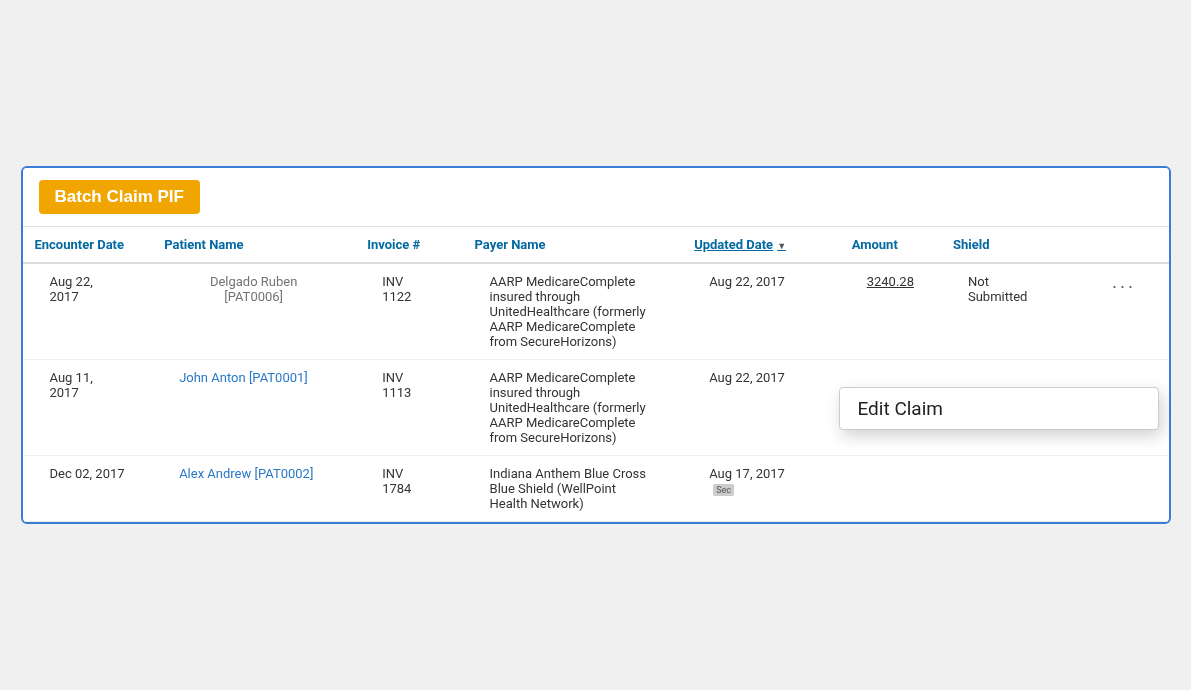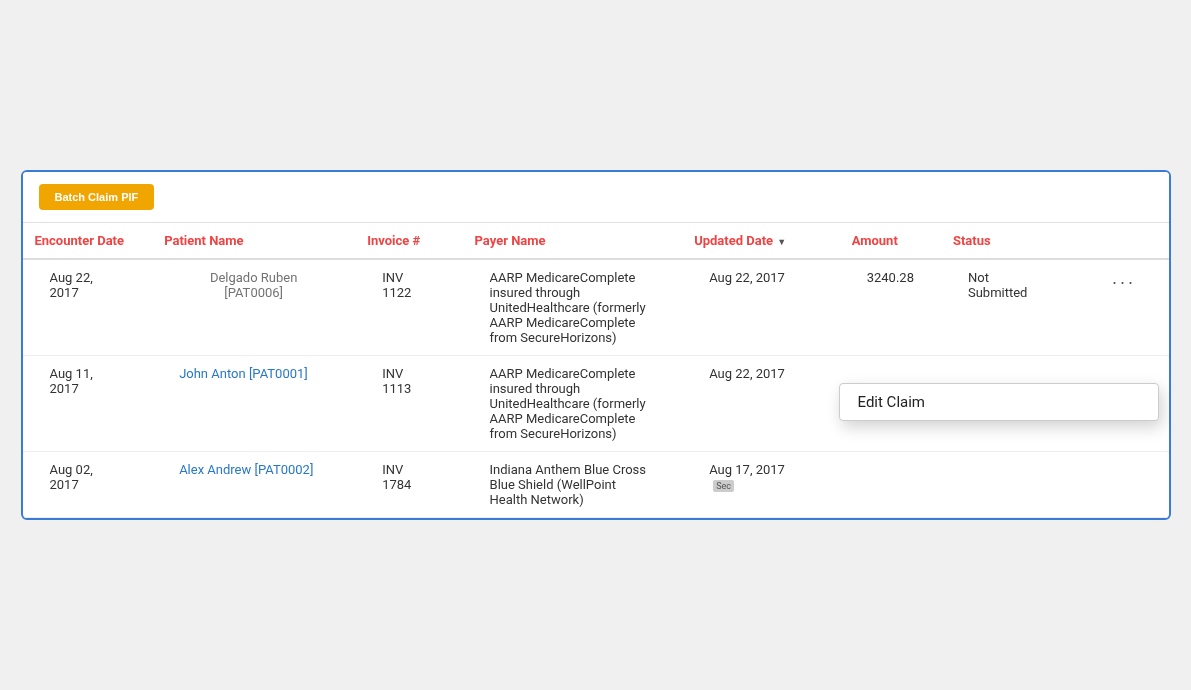--- a/index.html
+++ b/index.html
@@ -39,41 +39,42 @@
       cursor: pointer;
       font-size: 13px;
       color: #333;
     }
     .batch-btn {
       padding: 7px 16px;
       background: #f0a500;
       border: none;
       border-radius: 4px;
       color: #fff;
-      font-size: 11px;
+      font-size: 17px;
       font-weight: 600;
       cursor: pointer;
     }
     table {
       width: 100%;
       border-collapse: collapse;
     }
     thead tr {
       border-bottom: 2px solid #ddd;
     }
     th {
       padding: 10px 12px;
       text-align: left;
       font-weight: 700;
       font-size: 13px;
-      color: #ef4444;
+      color: #0369a1;
       white-space: nowrap;
     }
     th.updated-date {
       position: relative;
+      text-decoration: underline;
     }
     th.updated-date::after {
       content: "▼";
       font-size: 9px;
       margin-left: 4px;
       color: #555;
     }
     td {
       padding: 10px 27px;
       font-size: 13px;
@@ -127,21 +128,21 @@
       right: 10px;
       width: 320px;
       background: #fff;
       border: 1px solid #ccc;
       border-radius: 4px;
       box-shadow: 3px 6px 16px rgba(0,0,0,0.18);
       z-index: 200;
     }
     .context-menu-container .context-menu-item {
       padding: 9px 18px;
-      font-size: 15px;
+      font-size: 19px;
       color: #222;
       cursor: pointer;
     }
   </style>
 </head>
 <body>
 
 <div class="main-container">
   <div class="toolbar">
     <button class="batch-btn">Batch Claim PIF</button>
@@ -150,47 +151,47 @@
   <div class="table-wrapper">
     <table>
       <thead>
         <tr>
           <th>Encounter Date</th>
           <th>Patient Name</th>
           <th>Invoice #</th>
           <th>Payer Name</th>
           <th class="updated-date">Updated Date</th>
           <th>Amount</th>
-          <th>Status</th>
+          <th>Shield</th>
           <th></th>
         </tr>
       </thead>
       <tbody id="table-body">
       <tr>
             <td>Aug 22, 2017</td>
             <td class="patient-link" style="color: #737373; cursor: pointer; text-align: center;">Delgado Ruben [PAT0006]</td>
             <td>INV 1122</td>
             <td style="max-width: 220px;">AARP MedicareComplete insured through UnitedHealthcare (formerly AARP MedicareComplete from SecureHorizons)</td>
             <td>Aug 22, 2017</td>
-            <td style="text-align: center;">3240.28</td>
+            <td style="text-align: center; text-decoration: underline;">3240.28</td>
             <td class="status-cell">Not Submitted</td>
             <td><button class="more-btn">···</button></td>
           </tr>
           <tr>
             <td>Aug 11, 2017</td>
             <td class="patient-link" style="color: rgb(40, 120, 200); cursor: pointer;">John Anton [PAT0001]</td>
             <td>INV 1113</td>
             <td style="max-width: 220px;">AARP MedicareComplete insured through UnitedHealthcare (formerly AARP MedicareComplete from SecureHorizons)</td>
             <td>Aug 22, 2017</td>
             <td style="text-align: right;"></td>
             <td class="status-cell"></td>
             <td></td>
           </tr>
           <tr>
-            <td>Aug 02, 2017</td>
+            <td>Dec 02, 2017</td>
             <td class="patient-link" style="color: rgb(40, 120, 200); cursor: pointer;">Alex Andrew [PAT0002]</td>
             <td>INV 1784</td>
             <td style="max-width: 220px;">Indiana Anthem Blue Cross Blue Shield (WellPoint Health Network)</td>
             <td>Aug 17, 2017 <span class="sec-badge">Sec</span></td>
             <td style="text-align: right;"></td>
             <td class="status-cell"></td>
             <td></td>
           </tr>
         </tbody>
     </table>

